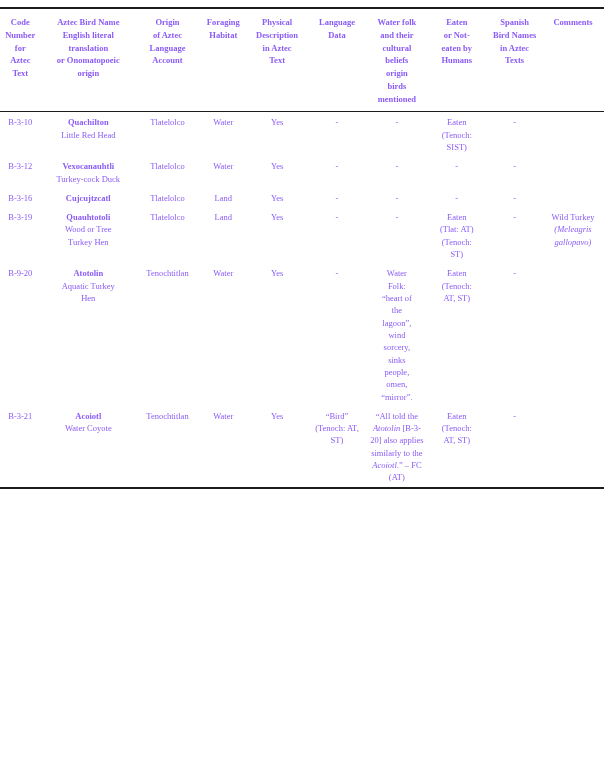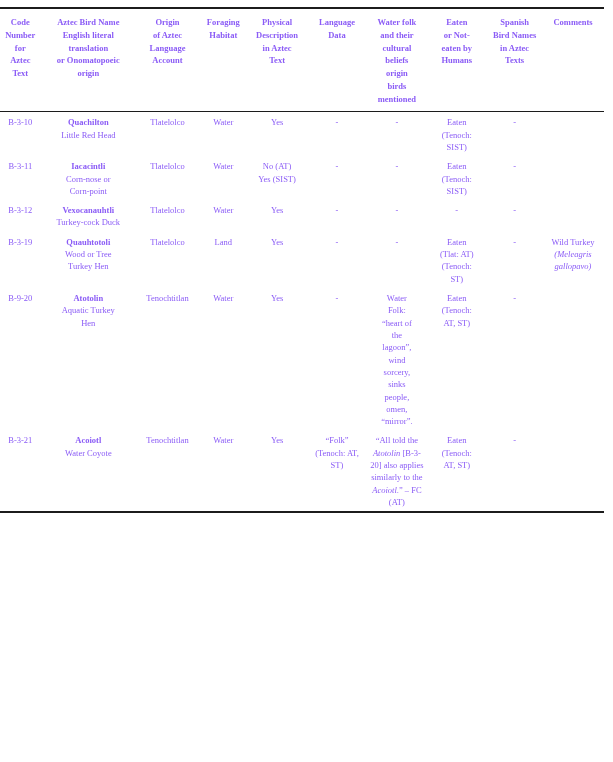--- a/index.html
+++ b/index.html
@@ -98,46 +98,42 @@
         <td class="pre">Yes</td>
         <td class="pre">-</td>
         <td class="pre">-</td>
         <td class="pre">Eaten
 (Tenoch:
 SIST)</td>
         <td class="pre">-</td>
         <td class="pre"></td>
       </tr>
       <tr>
-        <td class="pre">B-3-11</td>
-        <td>
-            <span class="bird-name">Iacacintli</span>
-            <span class="bird-trans">Corn-nose or
-Corn-point</span>
-          </td>
-        <td class="pre">Tlatelolco</td>
-        <td class="pre">Water</td>
-        <td class="pre">No (AT)
-Yes (SIST)</td>
-        <td class="pre">-</td>
-        <td class="pre">-</td>
-        <td class="pre">Eaten
-(Tenoch:
-SIST)</td>
-        <td class="pre">-</td>
-        <td class="pre"></td>
-      </tr>
-      <tr>
         <td class="pre">B-3-12</td>
         <td>
             <span class="bird-name">Vexocanauhtli</span>
             <span class="bird-trans">Turkey-cock Duck</span>
           </td>
         <td class="pre">Tlatelolco</td>
         <td class="pre">Water</td>
+        <td class="pre">Yes</td>
+        <td class="pre">-</td>
+        <td class="pre">-</td>
+        <td class="pre">-</td>
+        <td class="pre">-</td>
+        <td class="pre"></td>
+      </tr>
+      <tr>
+        <td class="pre">B-3-16</td>
+        <td>
+            <span class="bird-name">Cujcujtzcatl</span>
+            <span class="bird-trans"></span>
+          </td>
+        <td class="pre">Tlatelolco</td>
+        <td class="pre">Land</td>
         <td class="pre">Yes</td>
         <td class="pre">-</td>
         <td class="pre">-</td>
         <td class="pre">-</td>
         <td class="pre">-</td>
         <td class="pre"></td>
       </tr>
       <tr>
         <td class="pre">B-3-19</td>
         <td>
@@ -187,21 +183,21 @@
       </tr>
       <tr>
         <td class="pre">B-3-21</td>
         <td>
             <span class="bird-name">Acoiotl</span>
             <span class="bird-trans">Water Coyote</span>
           </td>
         <td class="pre">Tenochtitlan</td>
         <td class="pre">Water</td>
         <td class="pre">Yes</td>
-        <td class="pre">“Folk”
+        <td class="pre">“Bird”
 (Tenoch: AT,
 ST)</td>
         <td><span>“All told the </span><span class="it">Atotolin</span><span> [B-3-20] also applies similarly to the </span><span class="it">Acoiotl</span><span>.” – FC (AT)</span></td>
         <td class="pre">Eaten
 (Tenoch:
 AT, ST)</td>
         <td class="pre">-</td>
         <td class="pre"></td>
       </tr>
     </tbody>

